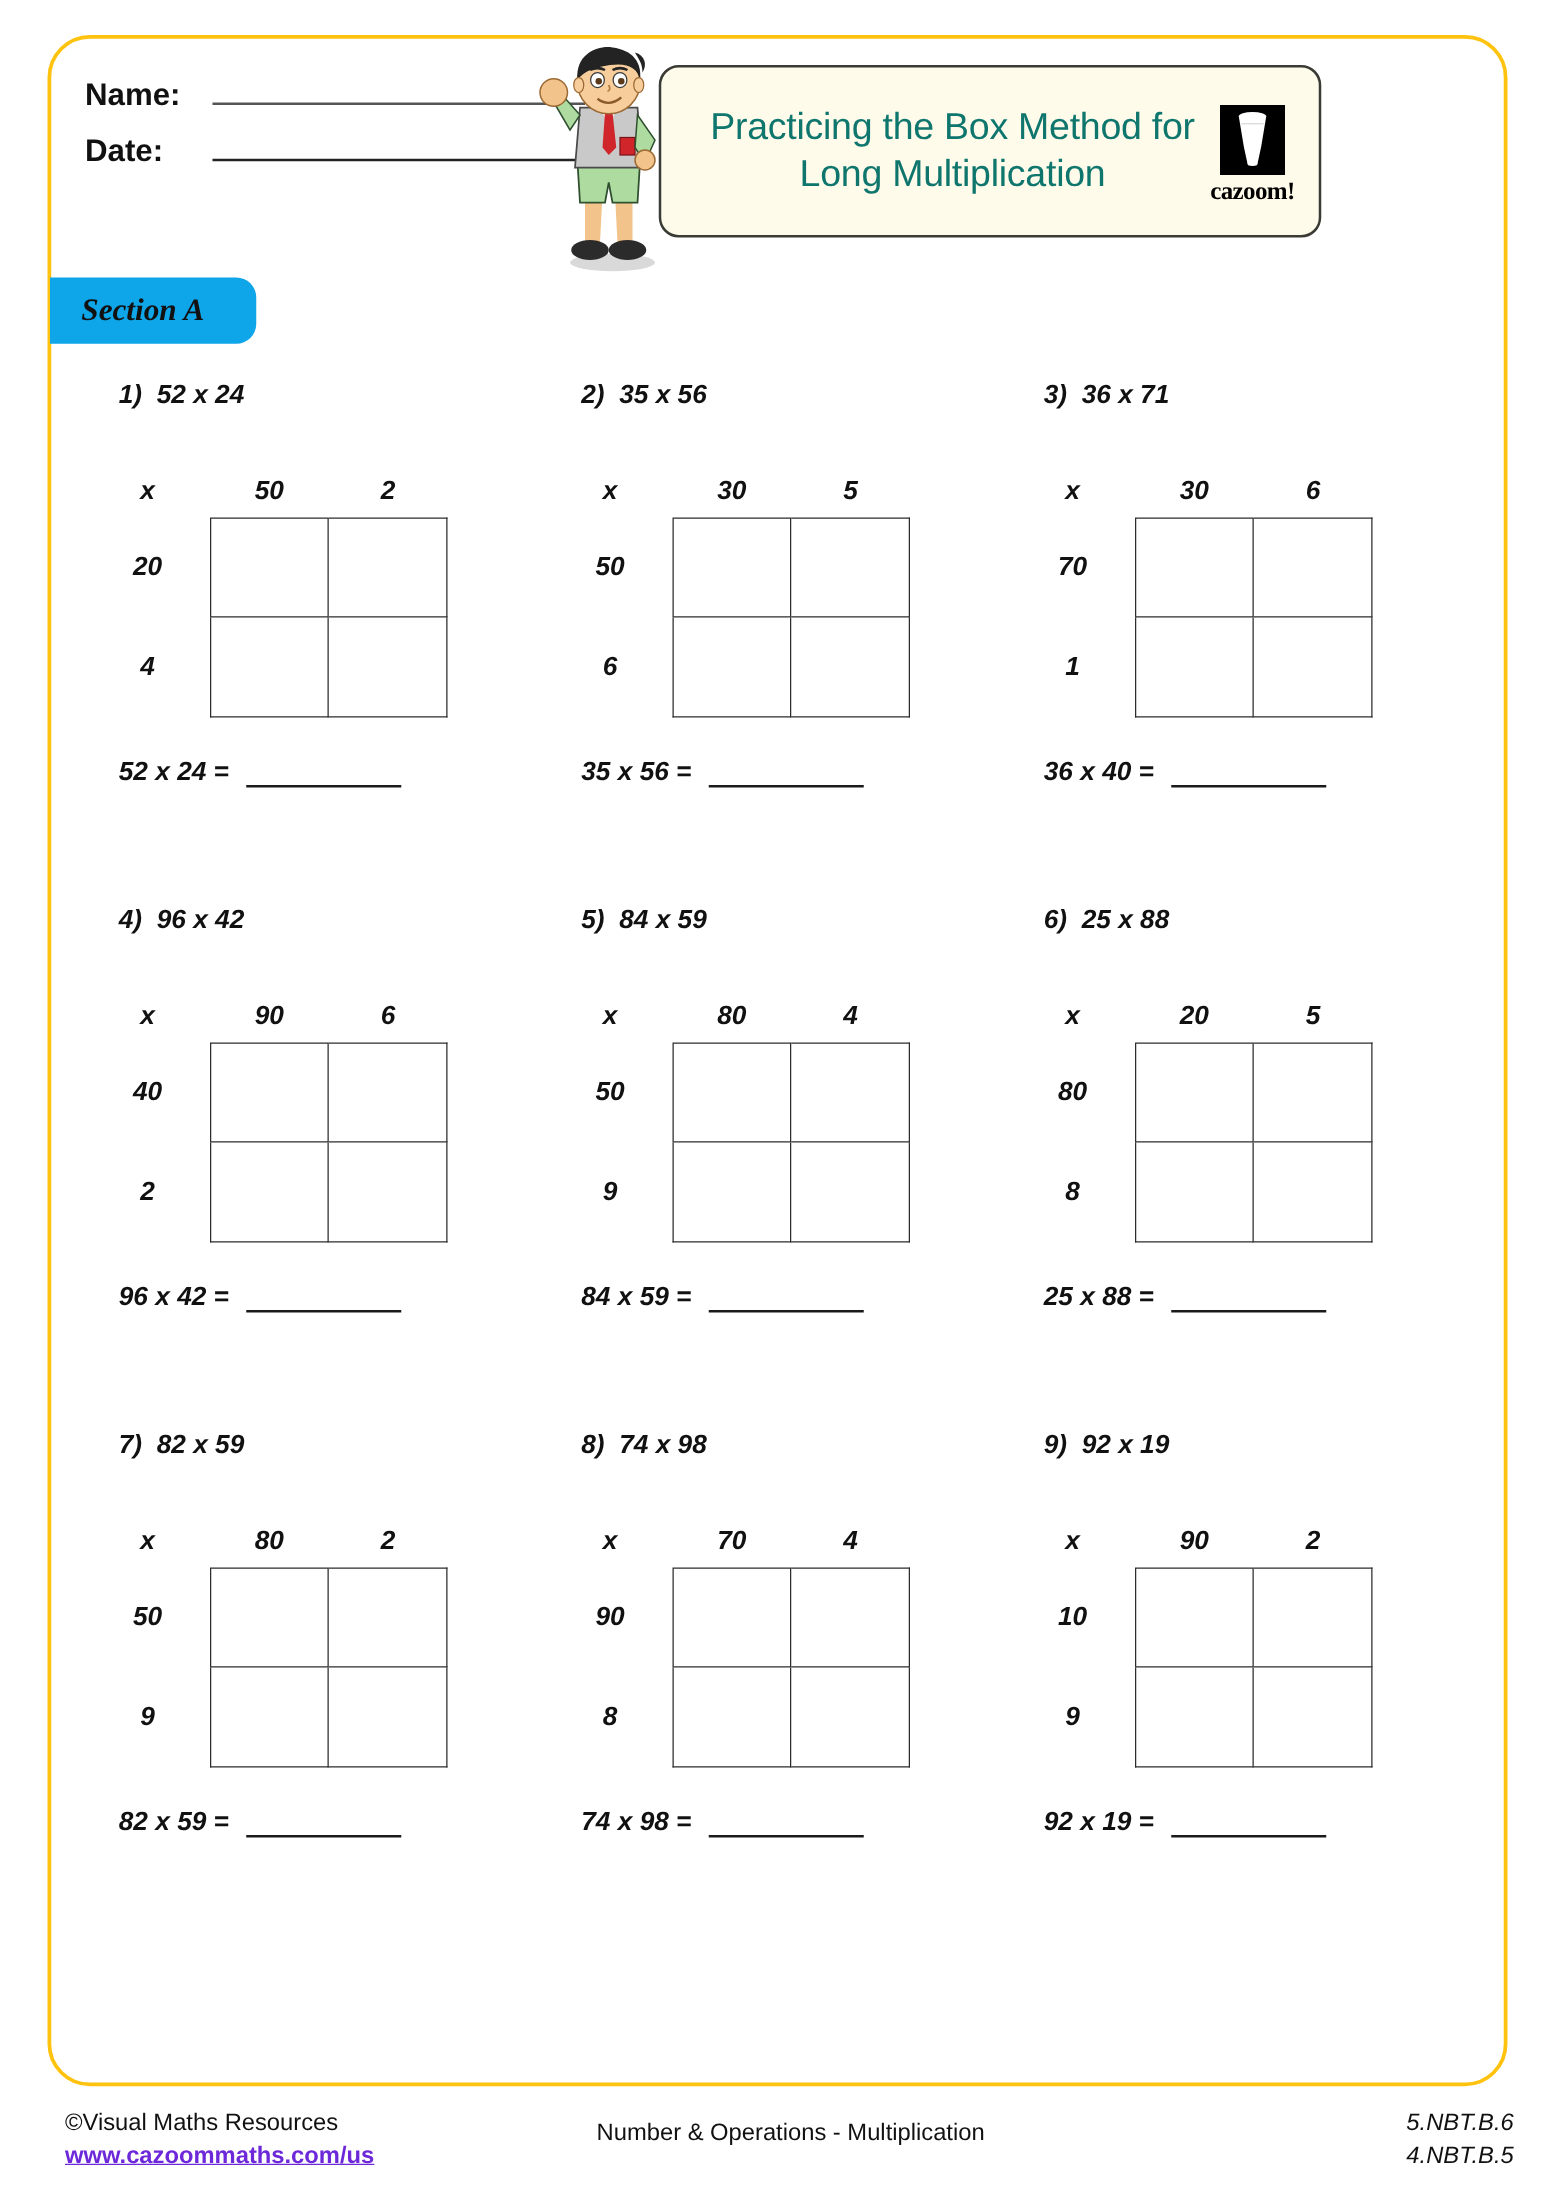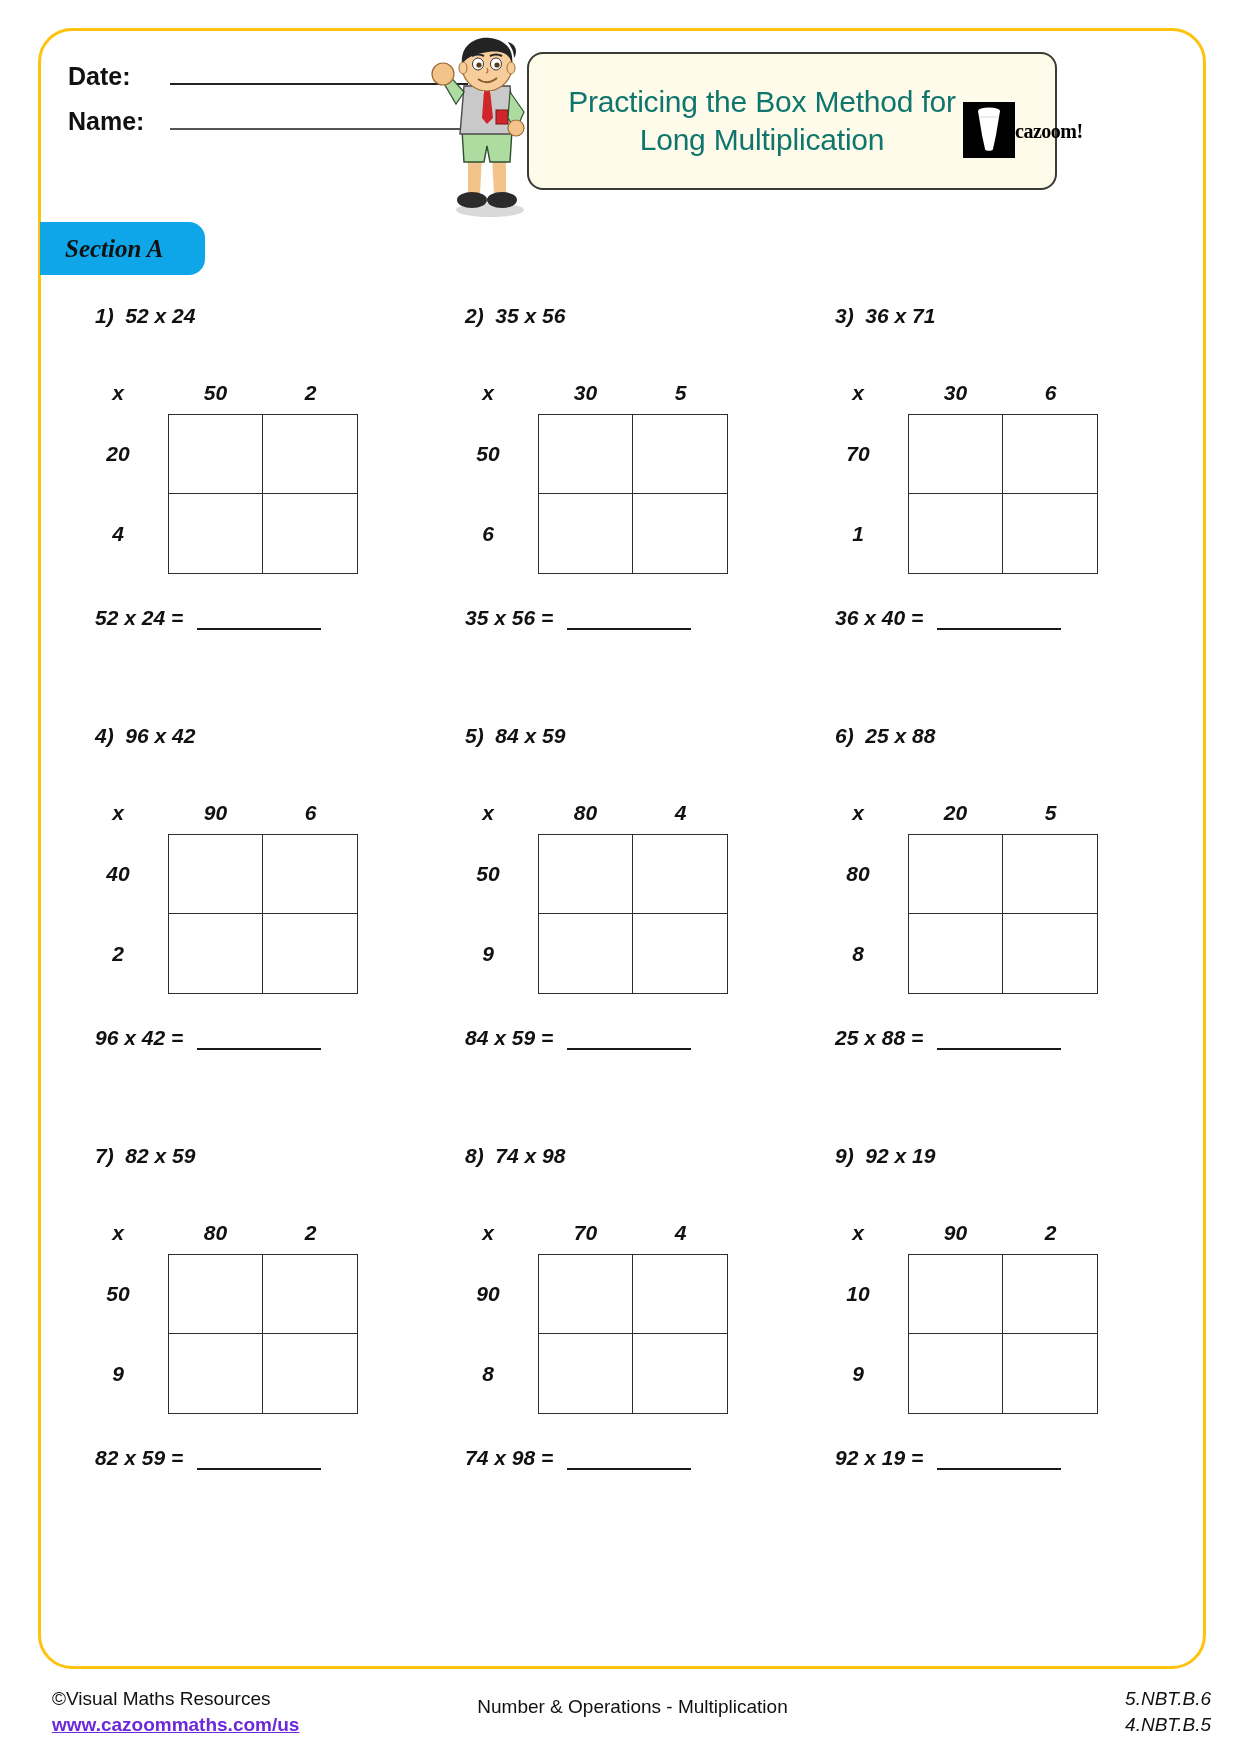--- a/index.html
+++ b/index.html
@@ -84,21 +84,21 @@
     letter-spacing: -0.2px;
     padding: 0 74px 0 14px;
   }
 
   
   .logo {
     position: absolute;
     left: 963px; top: 84px;
     width: 78px; height: 92px;
     display: flex;
-    flex-direction: row;
+    flex-direction: column;
     align-items: center;
   }
   .logo-mark {
     width: 52px; height: 56px;
     background: #000000;
     display: flex;
     align-items: center;
     justify-content: center;
   }
   .logo-word {
@@ -260,26 +260,26 @@
 </style>
 </head>
 <body>
 
 <div class="page">
 
   <div class="frame"></div>
 
   <div class="name-block">
     <div class="name-row">
+      <span class="name-label">Name:</span>
+      <span class="name-rule"></span>
+    </div>
+    <div class="name-row">
       <span class="name-label">Date:</span>
       <span class="date-rule"></span>
-    </div>
-    <div class="name-row">
-      <span class="name-label">Name:</span>
-      <span class="name-rule"></span>
     </div>
   </div>
 
   <div class="mascot">
     <svg viewBox="0 0 118 185" width="118" height="185" aria-hidden="true">
       <ellipse cx="66" cy="176" rx="34" ry="7" fill="#c9c9c9" opacity="0.7"></ellipse>
 
       <path d="M44 122 L44 160 L56 160 L58 122 Z" fill="#F2C48B"></path>
       <path d="M68 122 L70 160 L82 160 L82 122 Z" fill="#F2C48B"></path>
 

